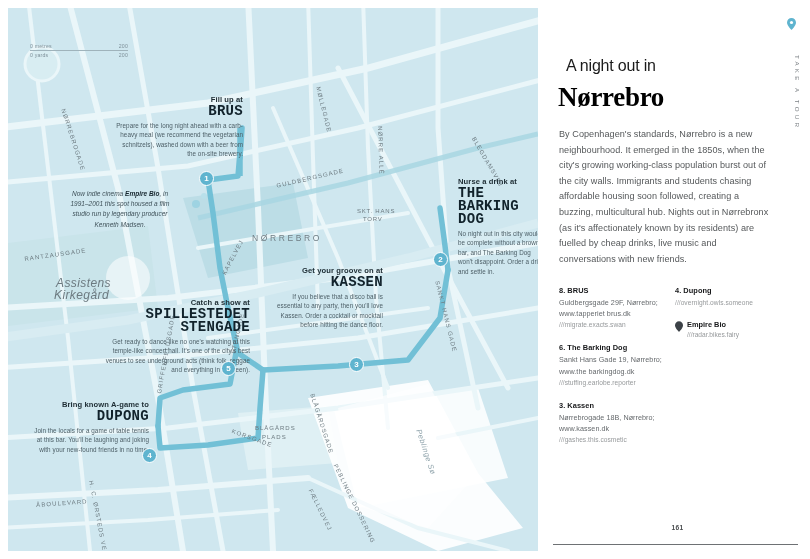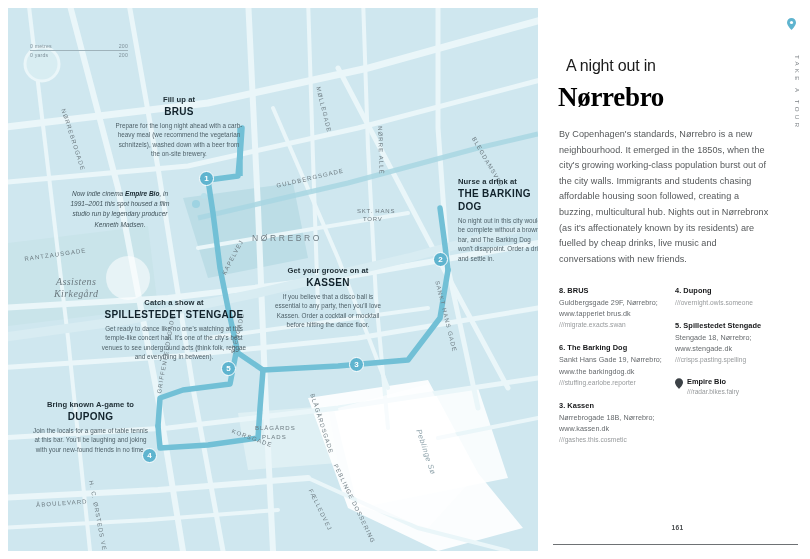--- a/index.html
+++ b/index.html
@@ -29,46 +29,47 @@
   .maplabel {
     position: absolute;
     color: #6c7a80;
     font-family: "Liberation Sans", sans-serif;
     letter-spacing: 1.1px;
     font-size: 6px;
     white-space: nowrap;
     pointer-events: none;
   }
   .maplabel.big { font-size: 8.5px; letter-spacing: 2.6px; color: #6f7d84; }
-  .maplabel.place { font-style: italic; font-size: 10px; letter-spacing: .4px; font-family: Liberation Serif, serif; }
+  .maplabel.place { font-style: italic; font-size: 12px; letter-spacing: .4px; }
   .maplabel.lake { font-style: italic; font-size: 7.5px; letter-spacing: .6px; color: #8fa3ab;}
 
   
   .scalebar {
     position: absolute; left: 22px; top: 34px;
     width: 98px; color: #7e9099; font-size: 5.2px; letter-spacing: .2px;
   }
   .scalebar .row { display: flex; justify-content: space-between; line-height: 8px; }
   .scalebar .rule { height: 1px; background: #9fb3bb; margin: 0; }
 
   
   .callout { position: absolute; pointer-events: none; }
   .callout .pre {
     font-size: 7.6px; font-weight: bold; color: #1d2c33; line-height: 11px;
     letter-spacing: .1px;
   }
   .callout .name {
-    font-size: 10px; font-weight: bold; color: #11222b; line-height: 13px;
+    font-size: 14px; font-weight: bold; color: #11222b; line-height: 13px;
     letter-spacing: .3px;
+    font-family: Liberation Mono, monospace;
   }
   .callout .body {
     font-size: 6.3px; color: #4c5e66; line-height: 9.4px; margin-top: 3px;
     letter-spacing: .05px;
   }
-  .ta-right { text-align: center; }
+  .ta-right { text-align: right; }
   .ta-left { text-align: left; }
 
   .italic-note {
     position: absolute;
     width: 112px;
     text-align: center;
     font-style: italic;
     font-size: 6.5px;
     line-height: 10.2px;
     color: #3f5159;
@@ -331,25 +332,20 @@
           <div class="addr">Nørrebrogade 18B, Nørrebro; www.kassen.dk</div>
           <div class="w3w">///gashes.this.cosmetic</div>
         </div>
       </div>
 
       <div class="col">
         <div class="entry">
           <div class="hdr">4. Dupong</div>
           <div class="w3w">///overnight.owls.someone</div>
         </div>
-        <div class="entry">
-          <div class="hdr">5. Spillestedet Stengade</div>
-          <div class="addr">Stengade 18, Nørrebro; www.stengade.dk</div>
-          <div class="w3w">///crisps.pasting.spelling</div>
-        </div>
 
         <div class="pin-entry">
           <svg width="8" height="11" viewBox="0 0 12 16">
             <path d="M6 0C2.7 0 0 2.7 0 6c0 4.5 6 10 6 10s6-5.5 6-10c0-3.3-2.7-6-6-6z" fill="#3c4247"></path>
           </svg>
           <div class="pe-txt">
             <div class="hdr">Empire Bio</div>
             <div class="w3w">///radar.bikes.fairy</div>
           </div>
         </div>

